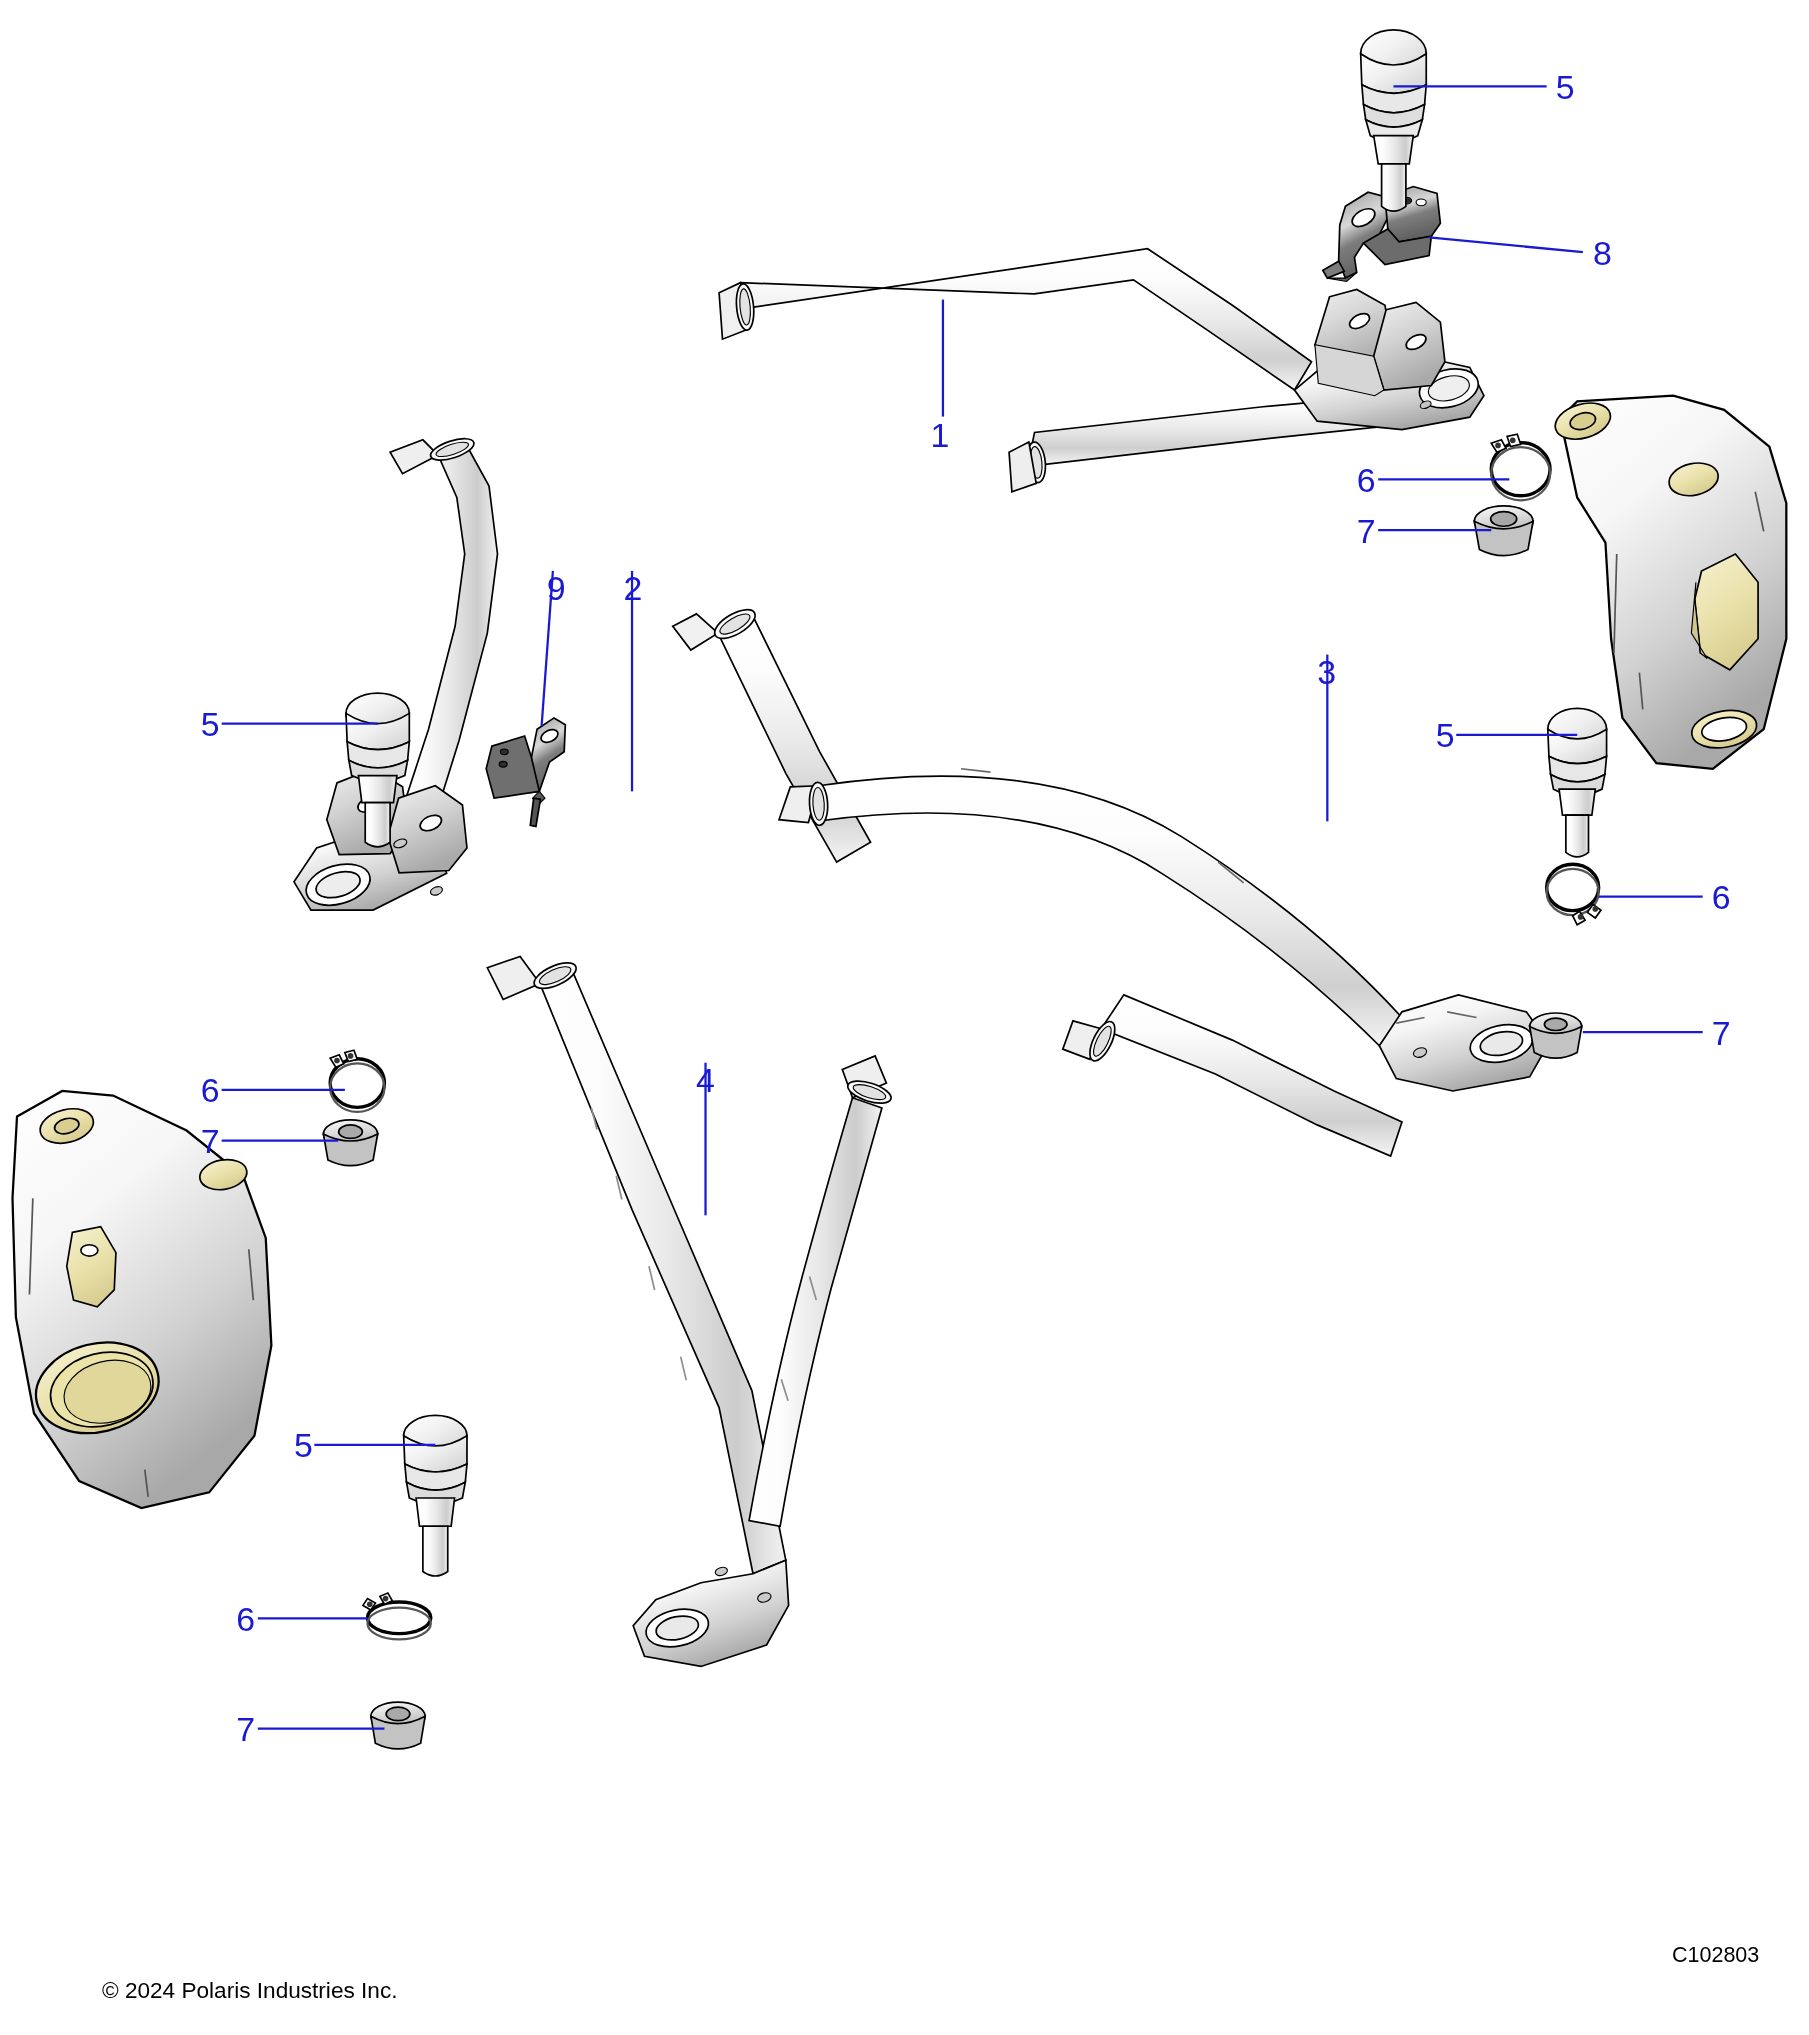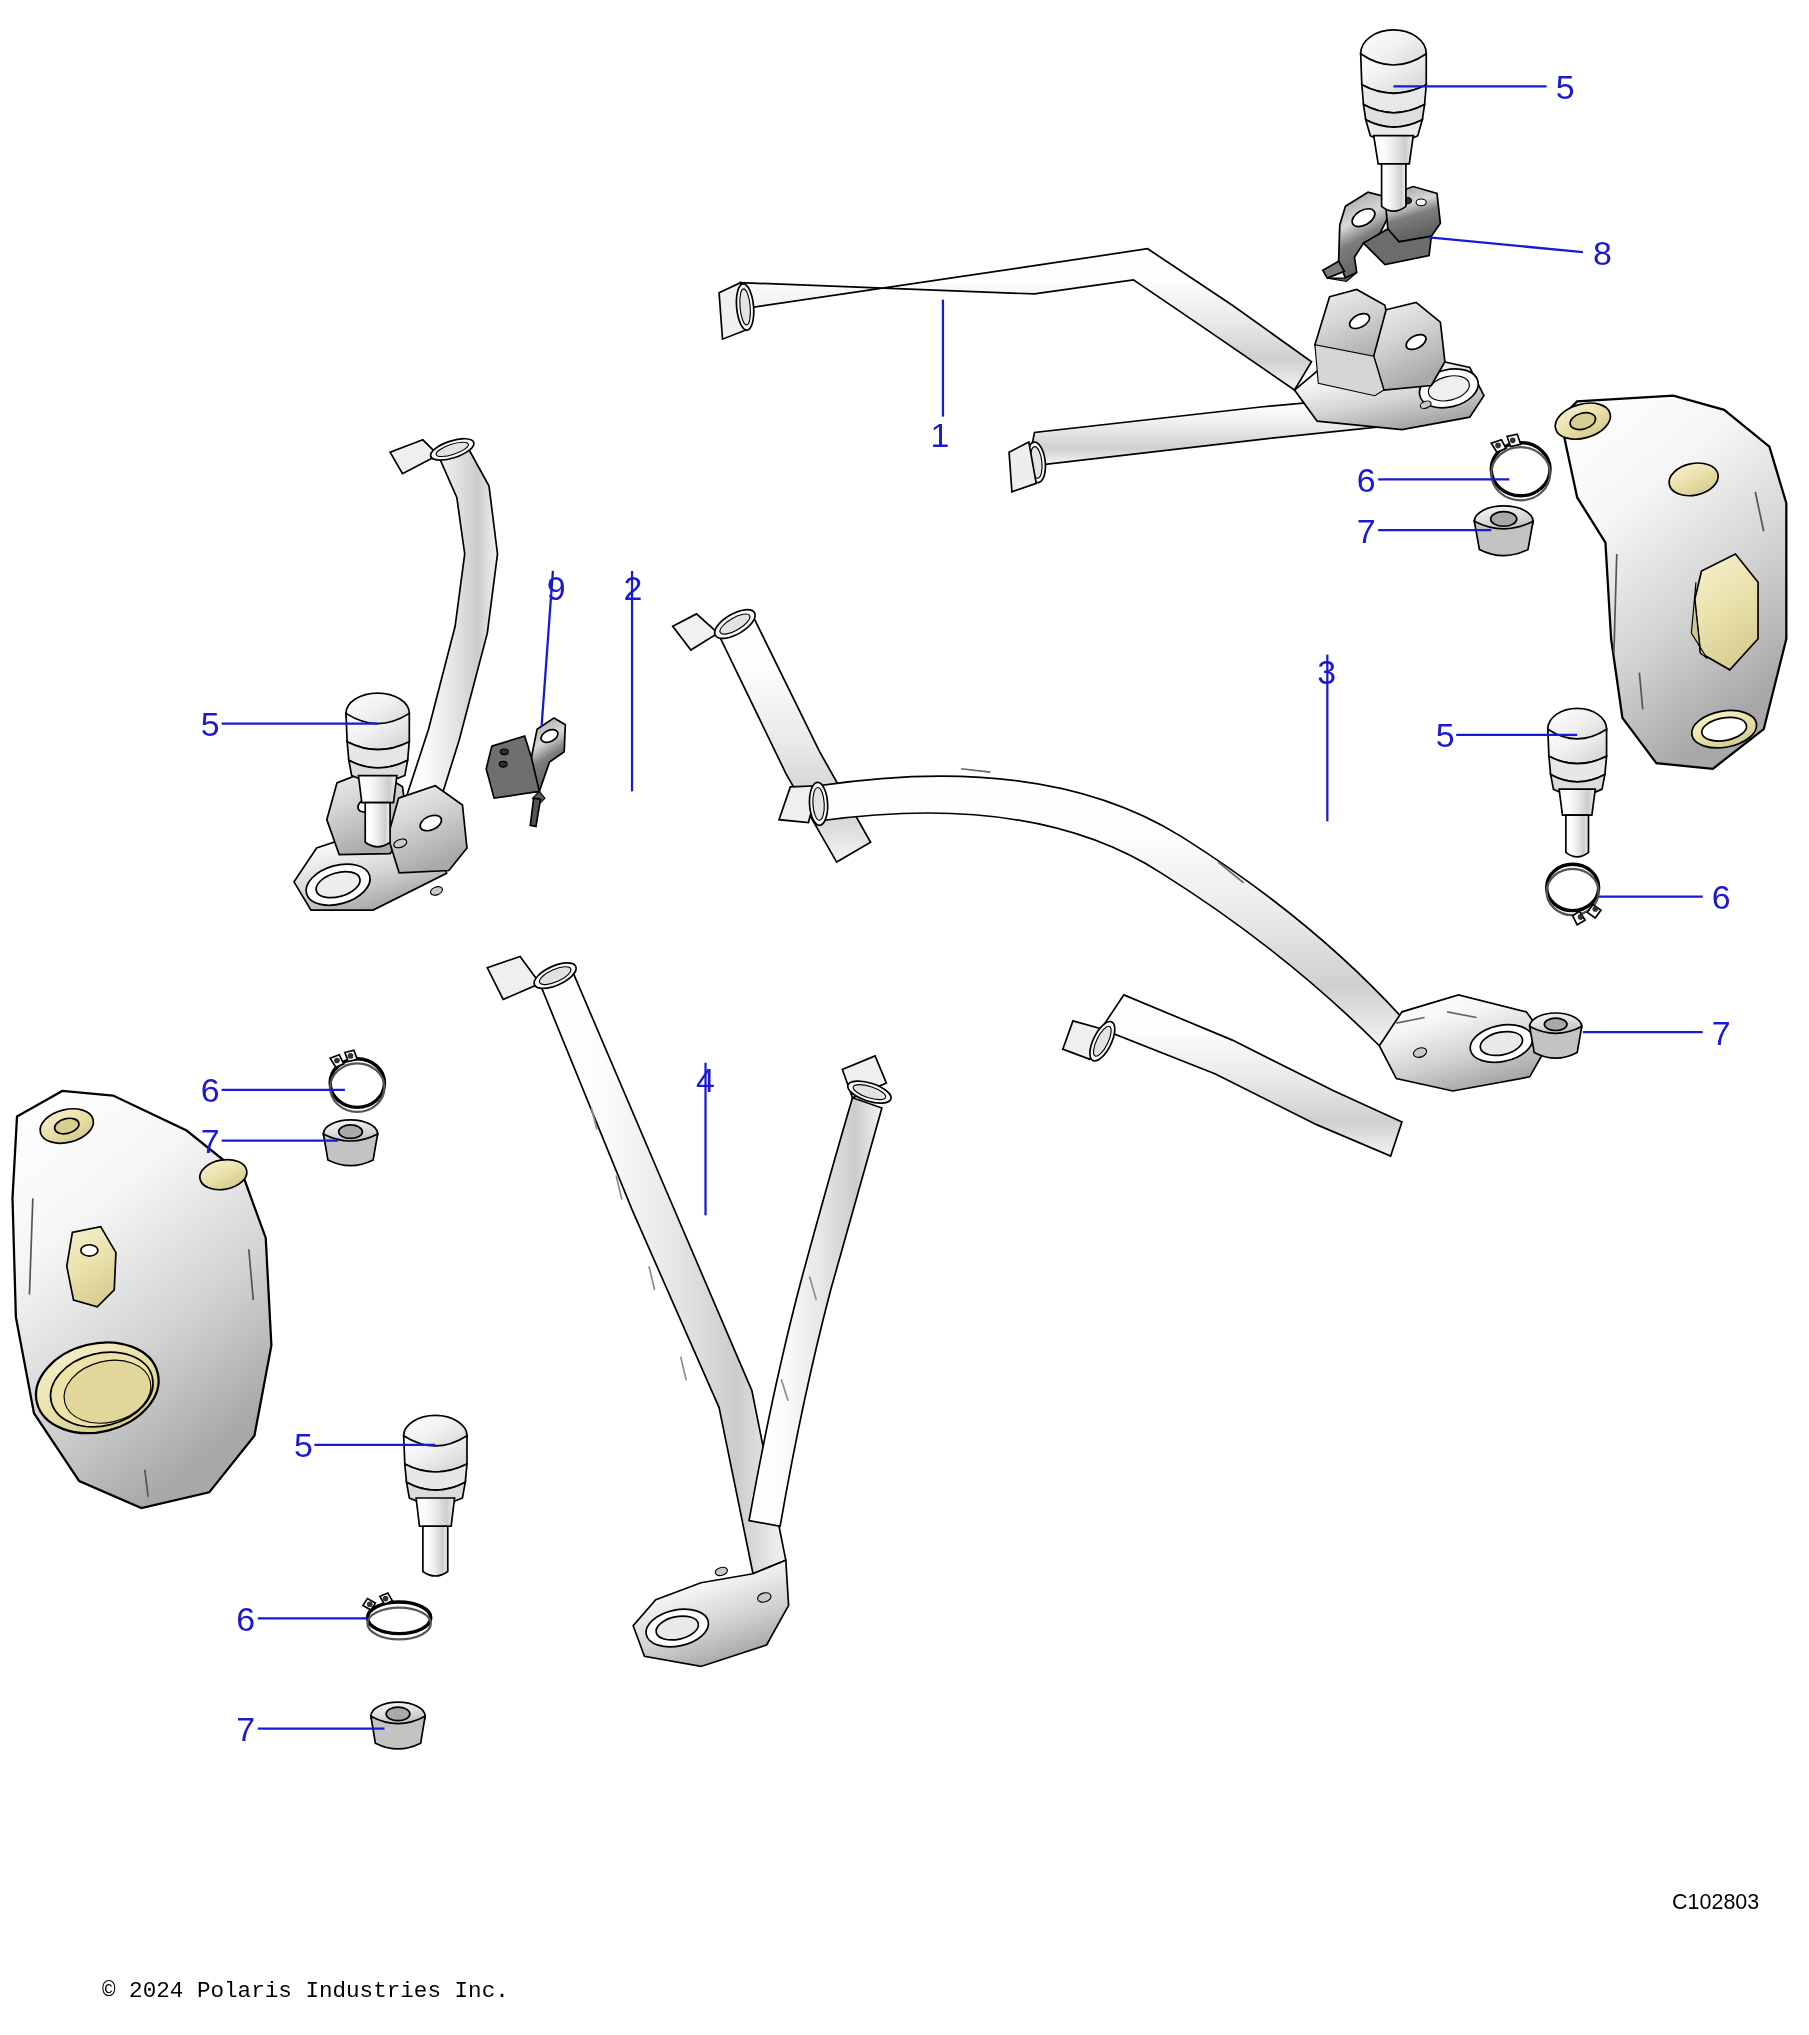--- a/index.html
+++ b/index.html
@@ -20,27 +20,27 @@
     width: 1809px;
     height: 2035px;
     background: #ffffff;
   }
   .footer-copyright {
     position: absolute;
     left: 102px;
     top: 1978px;
     font-size: 22.6px;
     color: #000000;
-    font-family: Liberation Mono, monospace;
+    font-family: Liberation Sans, sans-serif;
     white-space: nowrap;
   }
   .footer-drawing-no {
     position: absolute;
     left: 1672px;
-    top: 1890px;
+    top: 1943px;
     font-size: 21.5px;
     color: #000000;
     font-family: "Liberation Sans", sans-serif;
     white-space: nowrap;
   }
   svg.diagram {
     position: absolute;
     left: 0; top: 0;
     width: 1809px;
     height: 2035px;

